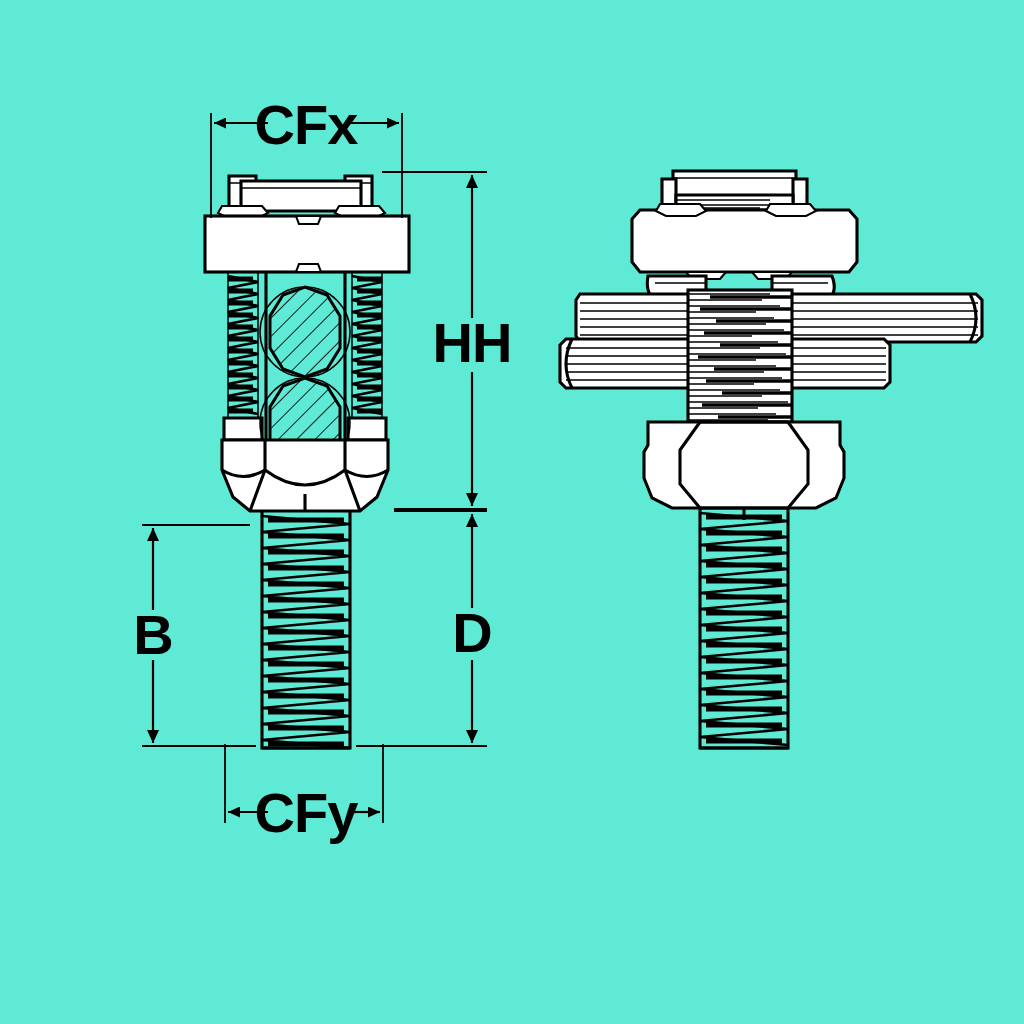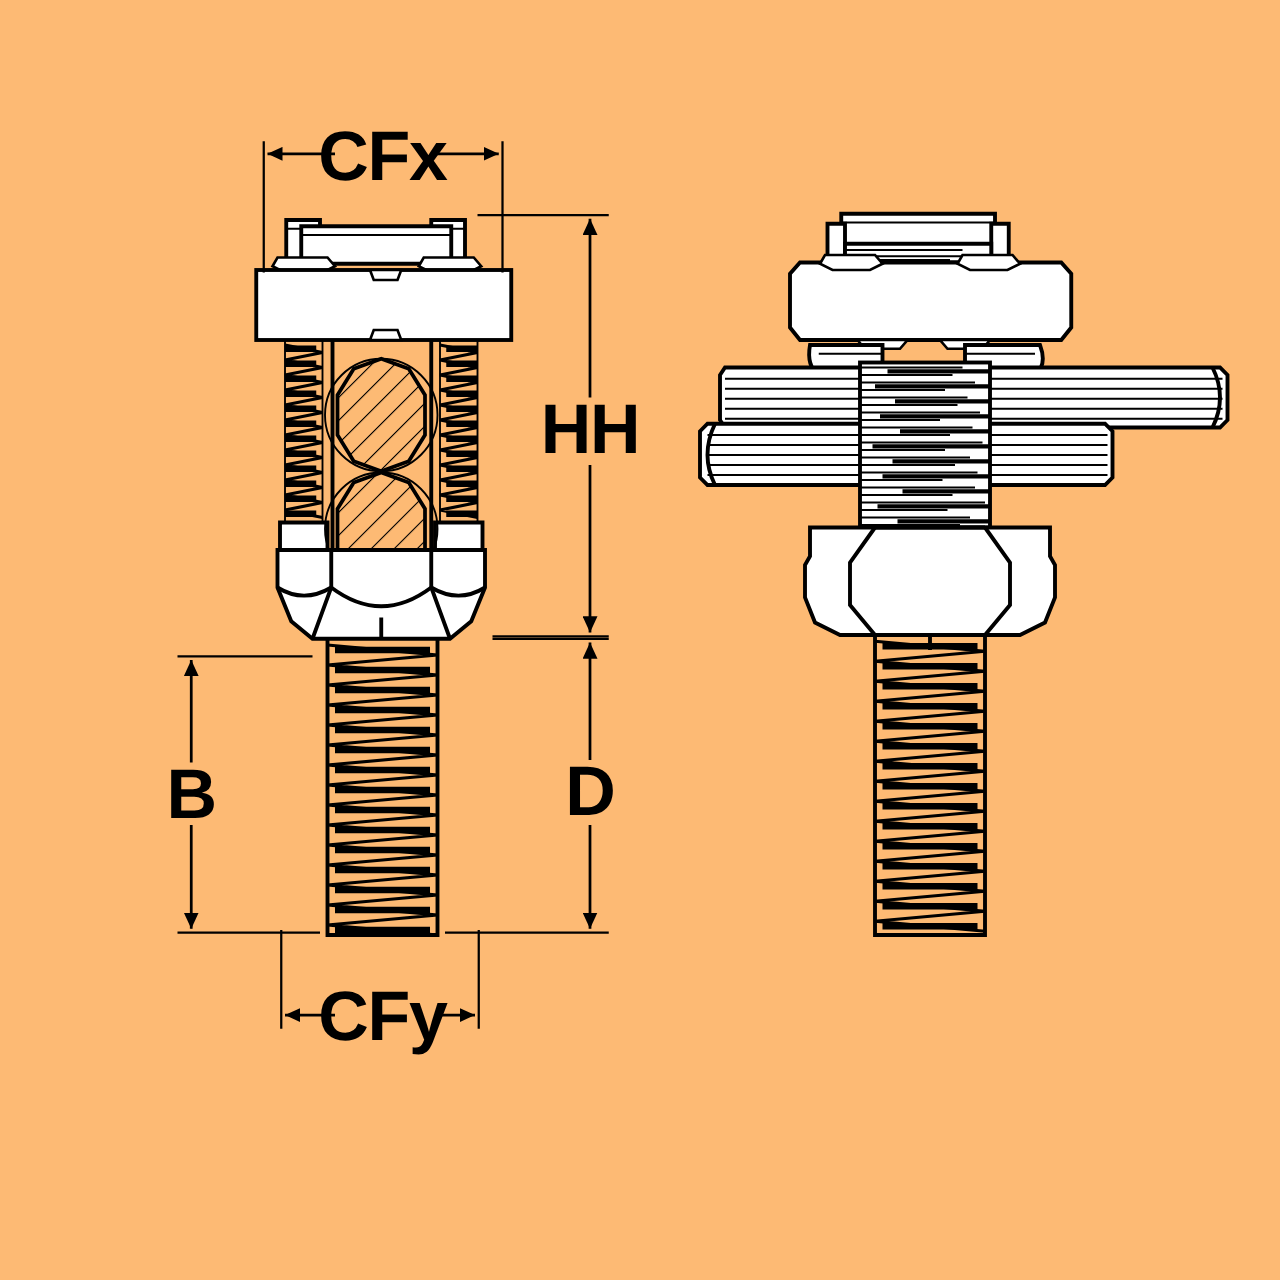--- a/index.html
+++ b/index.html
@@ -11,21 +11,21 @@
   body {
     width: 1024px;
     height: 1024px;
     overflow: hidden;
     font-family: "Liberation Sans", sans-serif;
   }
   #stage {
     position: relative;
     width: 1024px;
     height: 1024px;
-    background: #fdba74;
+    background: #5eead4;
   }
   svg#drawing {
     position: absolute;
     left: 0;
     top: 0;
     width: 1024px;
     height: 1024px;
     display: block;
   }
   .dimtext {

